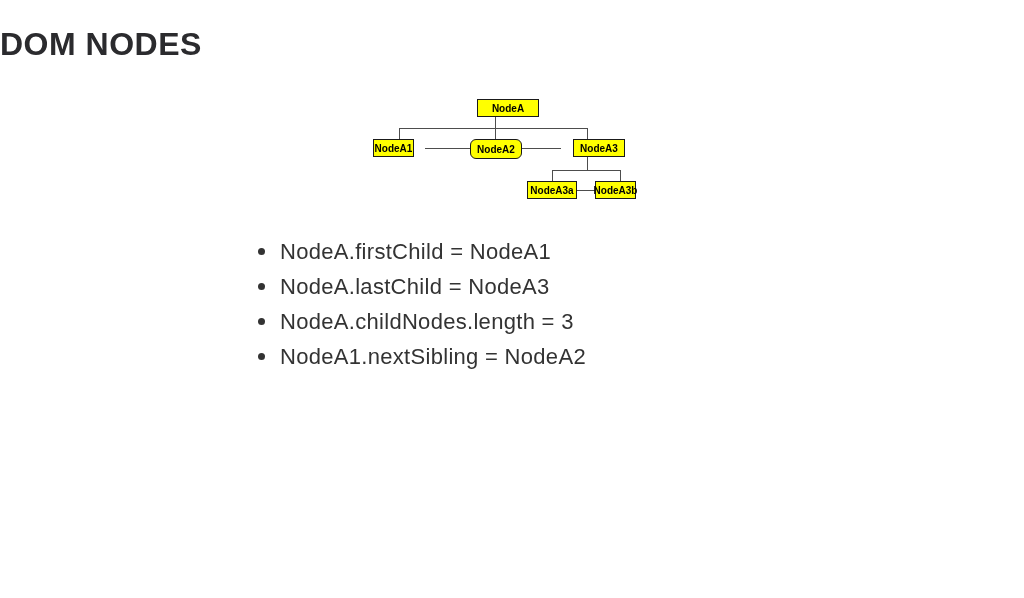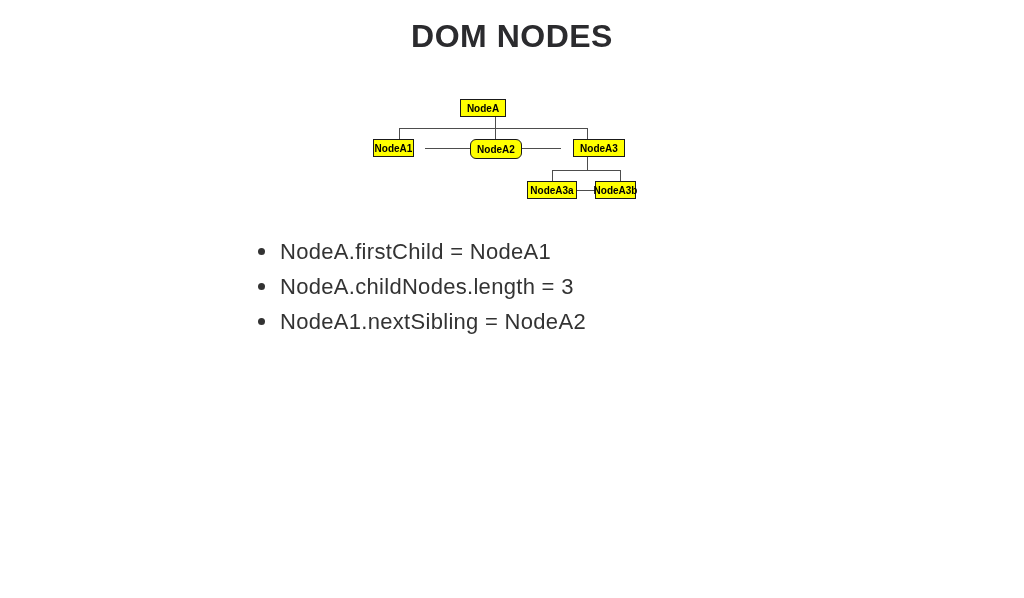--- a/index.html
+++ b/index.html
@@ -6,22 +6,21 @@
   html, body {
     width: 1024px; height: 598px;
     font-family: "Liberation Sans", sans-serif;
     background: var(--bg, #ffffff);
     overflow: hidden;
     position: relative;
   }
   .stage { position: absolute; left: 0; top: 0; width: 1024px; height: 598px; }
 
   .title {
-    position: absolute; left: 0; top: 16px; width: 1024px;
-    text-align: center;
+    position: absolute; left: 0; top: 24px; width: 1024px;
     font-size: 32px; font-weight: bold; letter-spacing: 0.5px;
     line-height: 40px;
     color: var(--title-color, #2b2b2e);
   }
 
   .tree-edges { position: absolute; left: 0; top: 0; width: 1024px; height: 240px; }
   .tree-edges line { stroke: var(--edge-color, #4d4d4d); stroke-width: 1; shape-rendering: crispEdges; }
 
   .tree-node {
     position: absolute;
@@ -67,27 +66,28 @@
       <line x1="425" y1="148" x2="470" y2="148"></line>
       <line x1="522" y1="148" x2="561" y2="148"></line>
       <line x1="587" y1="157" x2="587" y2="170"></line>
       <line x1="552" y1="170" x2="620" y2="170"></line>
       <line x1="552" y1="170" x2="552" y2="181"></line>
       <line x1="620" y1="170" x2="620" y2="181"></line>
       <line x1="577" y1="190" x2="595" y2="190"></line>
     </svg>
 
   <div>
-      <div class="tree-node" style="left: 460px; top: 99px; width: 46px; height: 18px;">NodeA</div>
+      <div class="tree-node" style="left: 477px; top: 99px; width: 62px; height: 18px;">NodeA</div>
       <div class="tree-node" style="left: 373px; top: 139px; width: 41px; height: 18px;">NodeA1</div>
       <div class="tree-node" style="left: 470px; top: 139px; width: 52px; height: 20px; border-radius: 6px;">NodeA2</div>
       <div class="tree-node" style="left: 561px; top: 139px; width: 52px; height: 18px; margin-left: 12px;">NodeA3</div>
       <div class="tree-node" style="left: 527px; top: 181px; width: 50px; height: 18px;">NodeA3a</div>
       <div class="tree-node" style="left: 595px; top: 181px; width: 41px; height: 18px;">NodeA3b</div>
     </div>
 
   <ul class="bullet-list">
       <li>NodeA.firstChild = NodeA1</li>
+      <li>NodeA.lastChild = NodeA3</li>
       <li>NodeA.childNodes.length = 3</li>
       <li>NodeA1.nextSibling = NodeA2</li>
     </ul>
 
 </div>
 
 </body></html>

